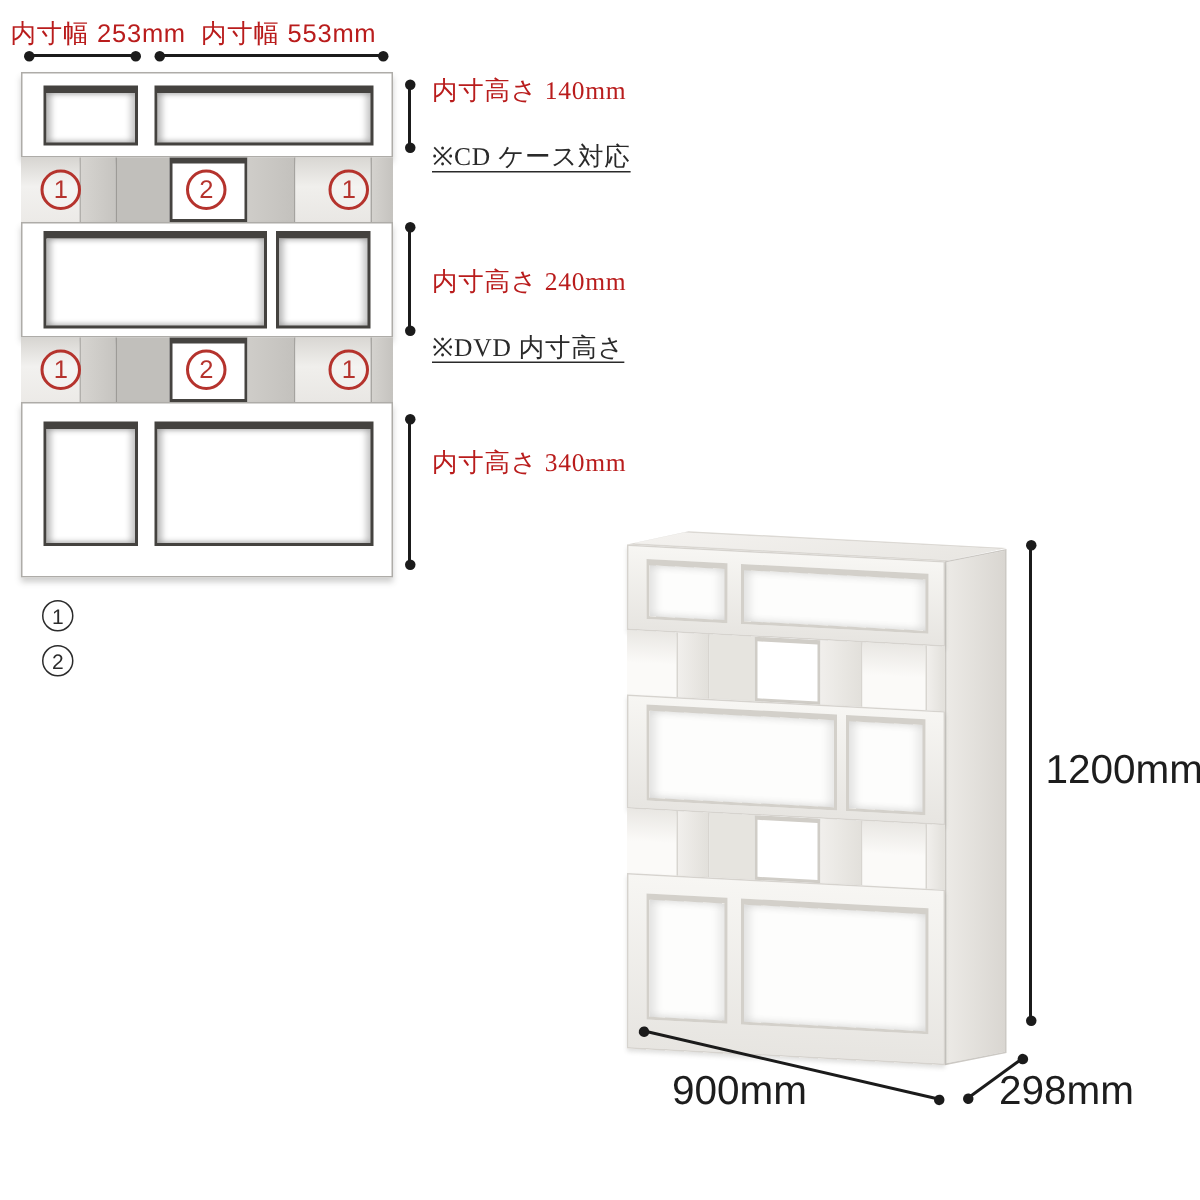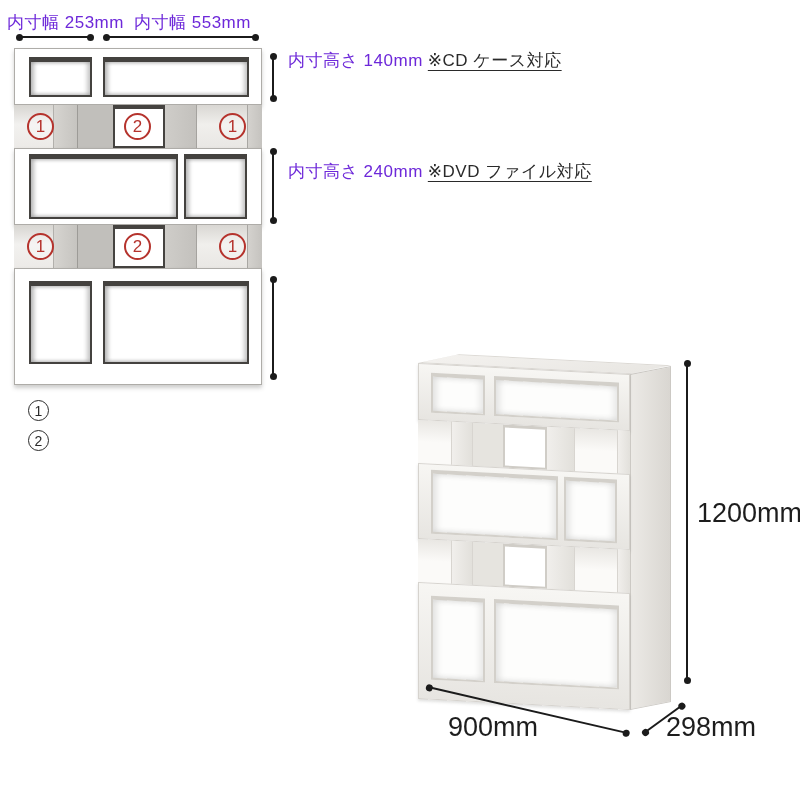--- a/index.html
+++ b/index.html
@@ -20,24 +20,24 @@
   .dim-h::after{right:-2px;}
   .dim-v{position:absolute;width:0;border-left:2px solid #1b1b1b;}
   .dim-v::before,.dim-v::after{
     content:"";position:absolute;width:7px;height:7px;border-radius:50%;
     background:#1b1b1b;left:-4.5px;
   }
   .dim-v::before{top:-2px;}
   .dim-v::after{bottom:-2px;}
 
   
-  .jp-label{position:absolute;font-size:17px;color:#6d28d9;white-space:nowrap;letter-spacing:.5px;}
+  .jp-label{position:absolute;font-size:17px;color:#b91c1c;white-space:nowrap;letter-spacing:.5px;}
   .jp-note{font-size:17px;color:#2a2a2a;white-space:nowrap;letter-spacing:.5px;
     text-decoration:underline;text-underline-offset:4px;}
-  .note-group{position:absolute;display:flex;flex-direction:row;gap:5px;}
+  .note-group{position:absolute;display:flex;flex-direction:column;gap:20px;font-family:Liberation Serif, serif;}
   .mm-label{position:absolute;font-size:27px;color:#1d1d1d;white-space:nowrap;}
 
   
   .shelf-front{position:absolute;}
   .shelf-front .row{position:absolute;left:0;width:100%;}
   .r-tier1{top:0;height:16.9%;}
   .r-rowA{top:16.9%;height:12.8%;}
   .r-tier2{top:29.7%;height:22.8%;}
   .r-rowB{top:52.5%;height:12.8%;}
   .r-tier3{top:65.3%;height:34.7%;}
@@ -171,25 +171,26 @@
 </div>
 
 <div class="dim-v" style="left:272px;top:55px;height:45px;"></div>
 <div class="dim-v" style="left:272px;top:150px;height:72px;"></div>
 <div class="dim-v" style="left:272px;top:278px;height:100px;"></div>
 
 <div class="note-group" style="left:288px;top:49px;">
   <span class="jp-label" style="position:static;">内寸高さ 140mm</span>
   <span class="jp-note">※CD ケース対応</span>
 </div>
-<div class="note-group" style="left:288px;top:160px;text-align:right;">
+<div class="note-group" style="left:288px;top:176px;">
   <span class="jp-label" style="position:static;">内寸高さ 240mm</span>
-  <span class="jp-note">※DVD ファイル対応</span>
+  <span class="jp-note">※DVD 内寸高さ</span>
 </div>
 <div class="note-group" style="left:288px;top:297px;">
+  <span class="jp-label" style="position:static;">内寸高さ 340mm</span>
 </div>
 
 <div class="legend-row" style="left:28px;top:400px;">
   <span class="legend-circle">1</span>
 </div>
 <div class="legend-row" style="left:28px;top:430px;">
   <span class="legend-circle">2</span>
 </div>
 
 <div id="photo-shelf" class="abs">

